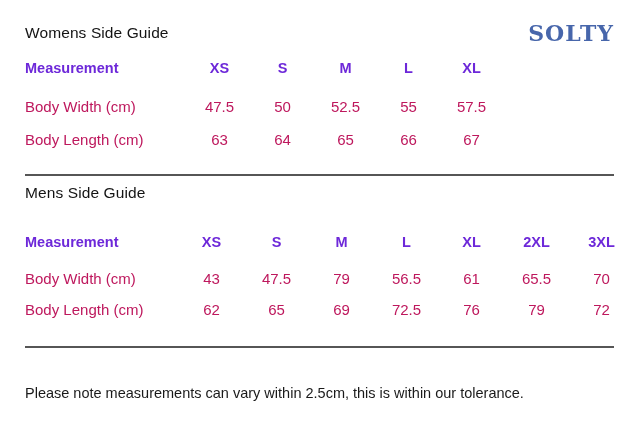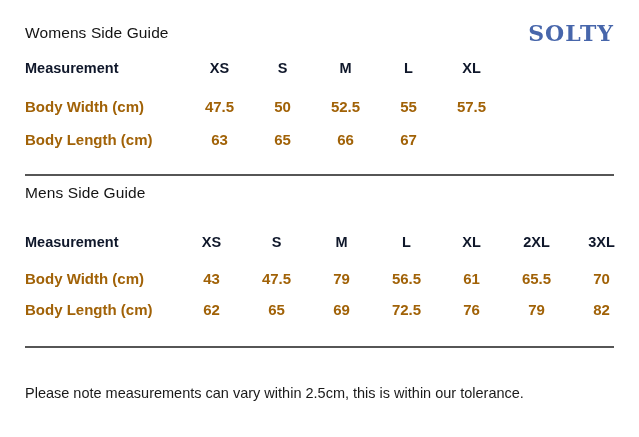--- a/index.html
+++ b/index.html
@@ -50,27 +50,27 @@
     align-items: center;
   }
   .m-grid {
     display: grid;
     grid-template-columns: 154px repeat(7, 65px);
     align-items: center;
   }
   .th {
     font-weight: 700;
     font-size: 14.5px;
-    color: #0f172a;
+    color: #6d28d9;
     line-height: 16px;
   }
   .td {
-    font-weight: 700;
+    font-weight: 400;
     font-size: 15px;
-    color: #a16207;
+    color: #be185d;
     line-height: 18px;
   }
   .cell-c { text-align: center; }
   .divider {
     height: 2px;
     background: #565656;
     border: none;
   }
   
   .w-header   { margin-top: 12px; }
@@ -113,20 +113,21 @@
       <div class="td">Body Width (cm)</div>
       <div class="td cell-c">47.5</div>
       <div class="td cell-c">50</div>
       <div class="td cell-c">52.5</div>
       <div class="td cell-c">55</div>
       <div class="td cell-c">57.5</div>
     </div>
     <div class="w-grid w-row2">
       <div class="td">Body Length (cm)</div>
       <div class="td cell-c">63</div>
+      <div class="td cell-c">64</div>
       <div class="td cell-c">65</div>
       <div class="td cell-c">66</div>
       <div class="td cell-c">67</div>
     </div>
   </div>
 
   <div class="divider divider-1" style="background: rgb(86, 86, 86);"></div>
 
   <div class="section-title mens-title">Mens Side Guide</div>
 
@@ -152,21 +153,21 @@
       <div class="td cell-c">70</div>
     </div>
     <div class="m-grid m-row2">
       <div class="td">Body Length (cm)</div>
       <div class="td cell-c">62</div>
       <div class="td cell-c">65</div>
       <div class="td cell-c">69</div>
       <div class="td cell-c">72.5</div>
       <div class="td cell-c">76</div>
       <div class="td cell-c">79</div>
-      <div class="td cell-c">82</div>
+      <div class="td cell-c">72</div>
     </div>
   </div>
 
   <div class="divider divider-2" style="background: rgb(86, 86, 86);"></div>
 
   <div class="note">Please note measurements can vary within 2.5cm, this is within our tolerance.</div>
 
 </div>
 
 </body></html>

